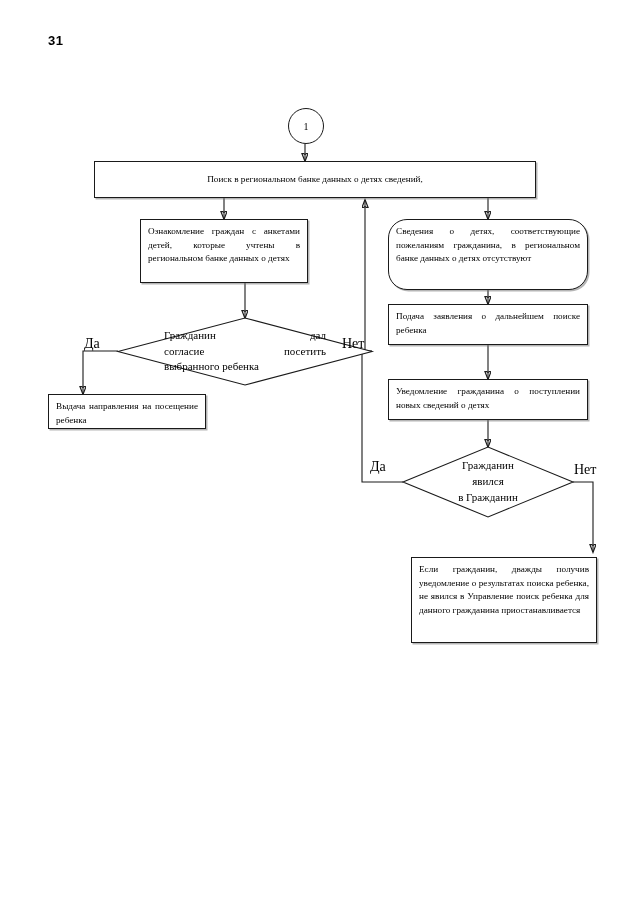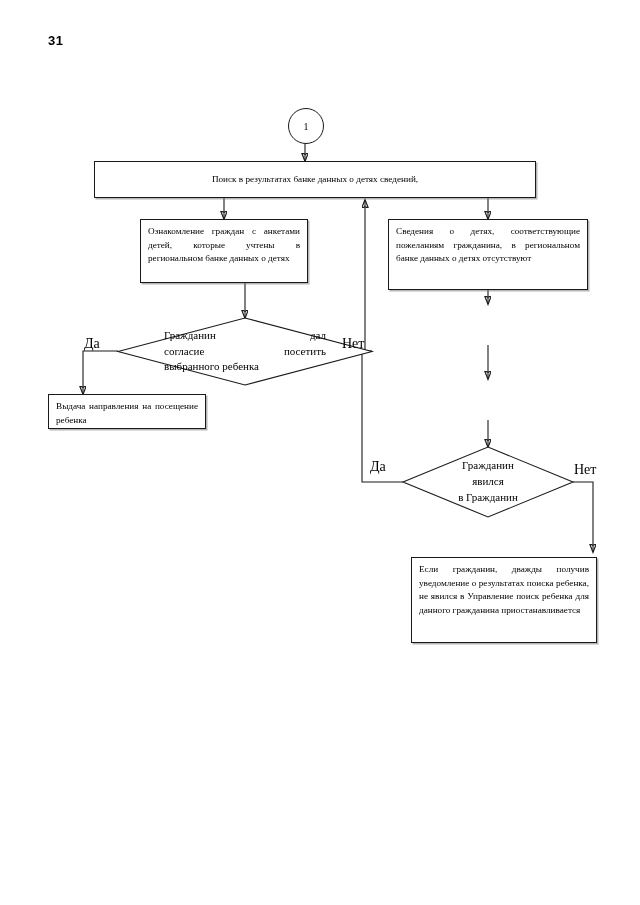--- a/index.html
+++ b/index.html
@@ -166,32 +166,38 @@
 
     <polyline points="573,482 593,482 593,552" marker-end="url(#arw)"></polyline>
 
   </svg>
 
   <div class="connector-circle" style="left:288px; top:108px;">
     <span>1</span>
   </div>
 
   <div class="node box center" style="left:94px; top:161px; width:442px; height:37px;">
-    <p>Поиск в результатах банке данных о детях сведений,</p>
+    <p>Поиск в региональном банке данных о детях сведений,</p>
   </div>
 
   <div class="node box" style="left:140px; top:219px; width:168px; height:64px;">
     <p>Ознакомление граждан с анкетами детей, которые учтены в региональном банке данных о детях</p>
   </div>
 
-  <div class="node box" style="left:388px; top:219px; width:200px; height:71px;">
+  <div class="node box" style="left:388px; top:219px; width:200px; height:71px;border-radius:19px;">
     <p>Сведения о детях, соответствующие пожеланиям гражданина, в региональном банке данных о детях отсутствуют</p>
   </div>
 
-
+  <div class="node box" style="left:388px; top:304px; width:200px; height:41px;">
+    <p>Подача заявления о дальнейшем поиске ребенка</p>
+  </div>
+
+  <div class="node box" style="left:388px; top:379px; width:200px; height:41px;">
+    <p>Уведомление гражданина о поступлении новых сведений о детях</p>
+  </div>
 
   <div class="diamond-wrap" style="left:118px; top:318px; width:254px; height:67px;">
     <svg class="diamond-svg" width="254" height="67" viewBox="0 0 254 67" xmlns="http://www.w3.org/2000/svg">
       <polygon points="0,33.5 127,0 254,33.5 127,67" fill="#ffffff" stroke="#1a1a1a" stroke-width="1.1"></polygon>
     </svg>
     <div class="diamond-label justified">
       <div style="text-align:justify; text-align-last:justify;">Гражданин дал</div>
       <div style="text-align:justify; text-align-last:justify;">согласие посетить</div>
       <div style="text-align:center;">выбранного ребенка</div>
     </div>

